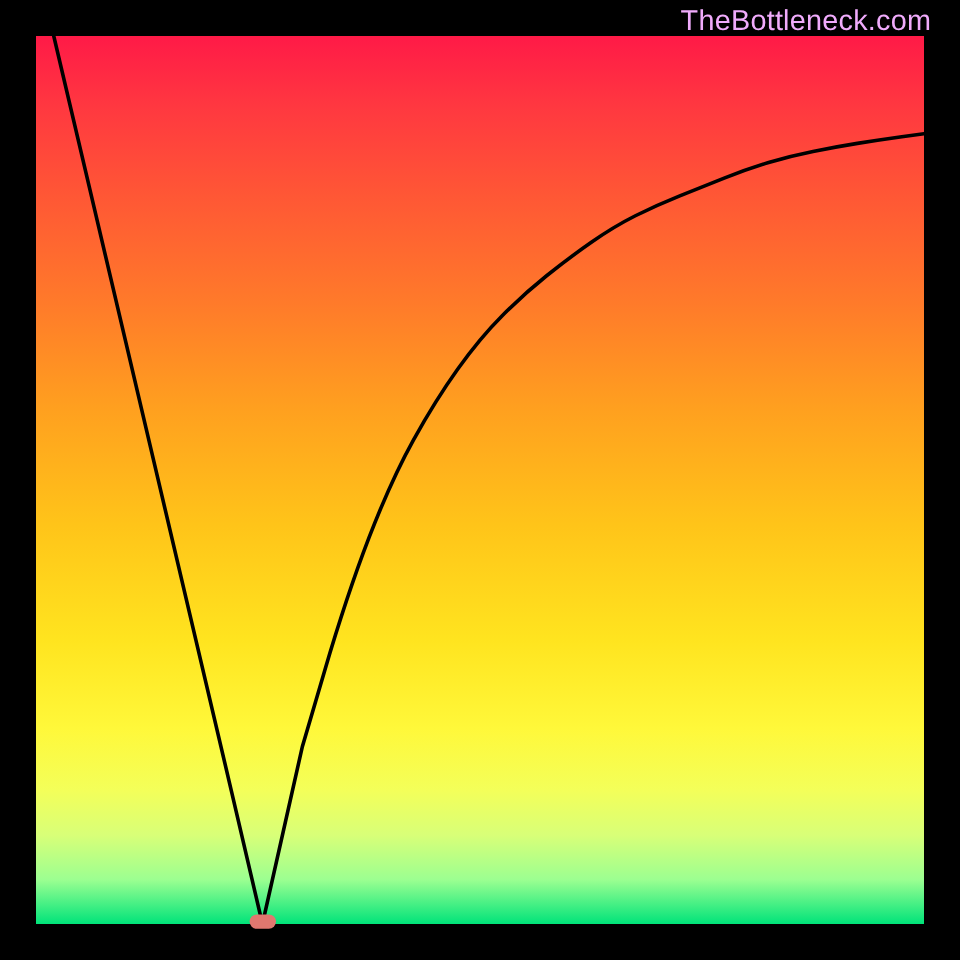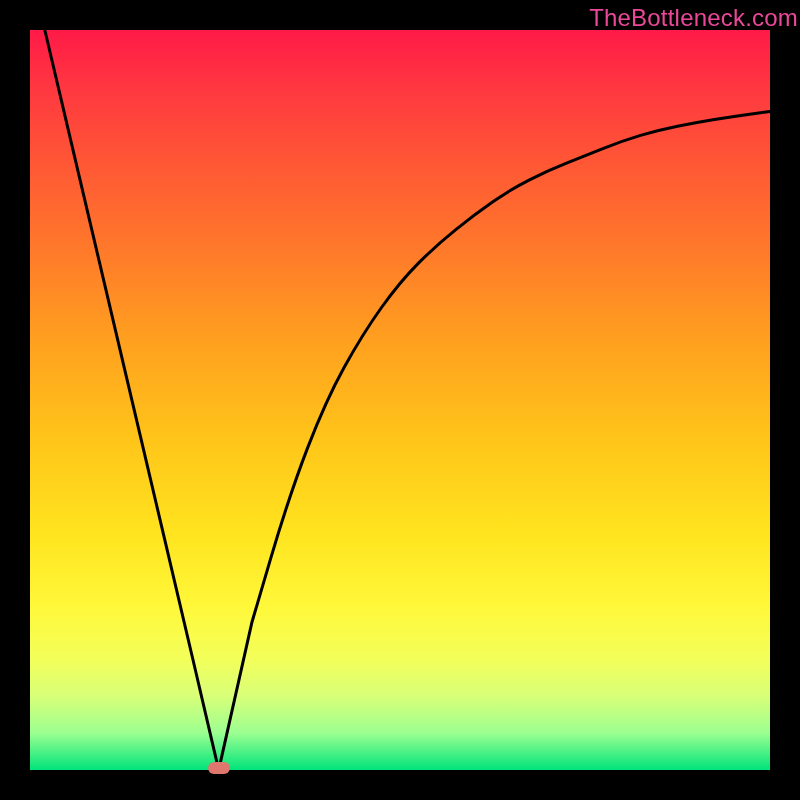--- a/index.html
+++ b/index.html
@@ -34,22 +34,22 @@
       #fff83a 78%,
       #f3ff5a 85%,
       #d8ff78 90%,
       #9cff91 95%,
       #00e37a 100%
     );
   }
   .watermark {
     position: absolute;
     top: 4px;
-    right: 2px;
-    color: #ec4899;
+    right: 24px;
+    color: #f0abfc;
     font-size: 24px;
     letter-spacing: 0.2px;
     font-weight: 400;
   }
   svg.curve {
     position: absolute;
     left: 0;
     top: 0;
     width: 740px;
     height: 740px;

